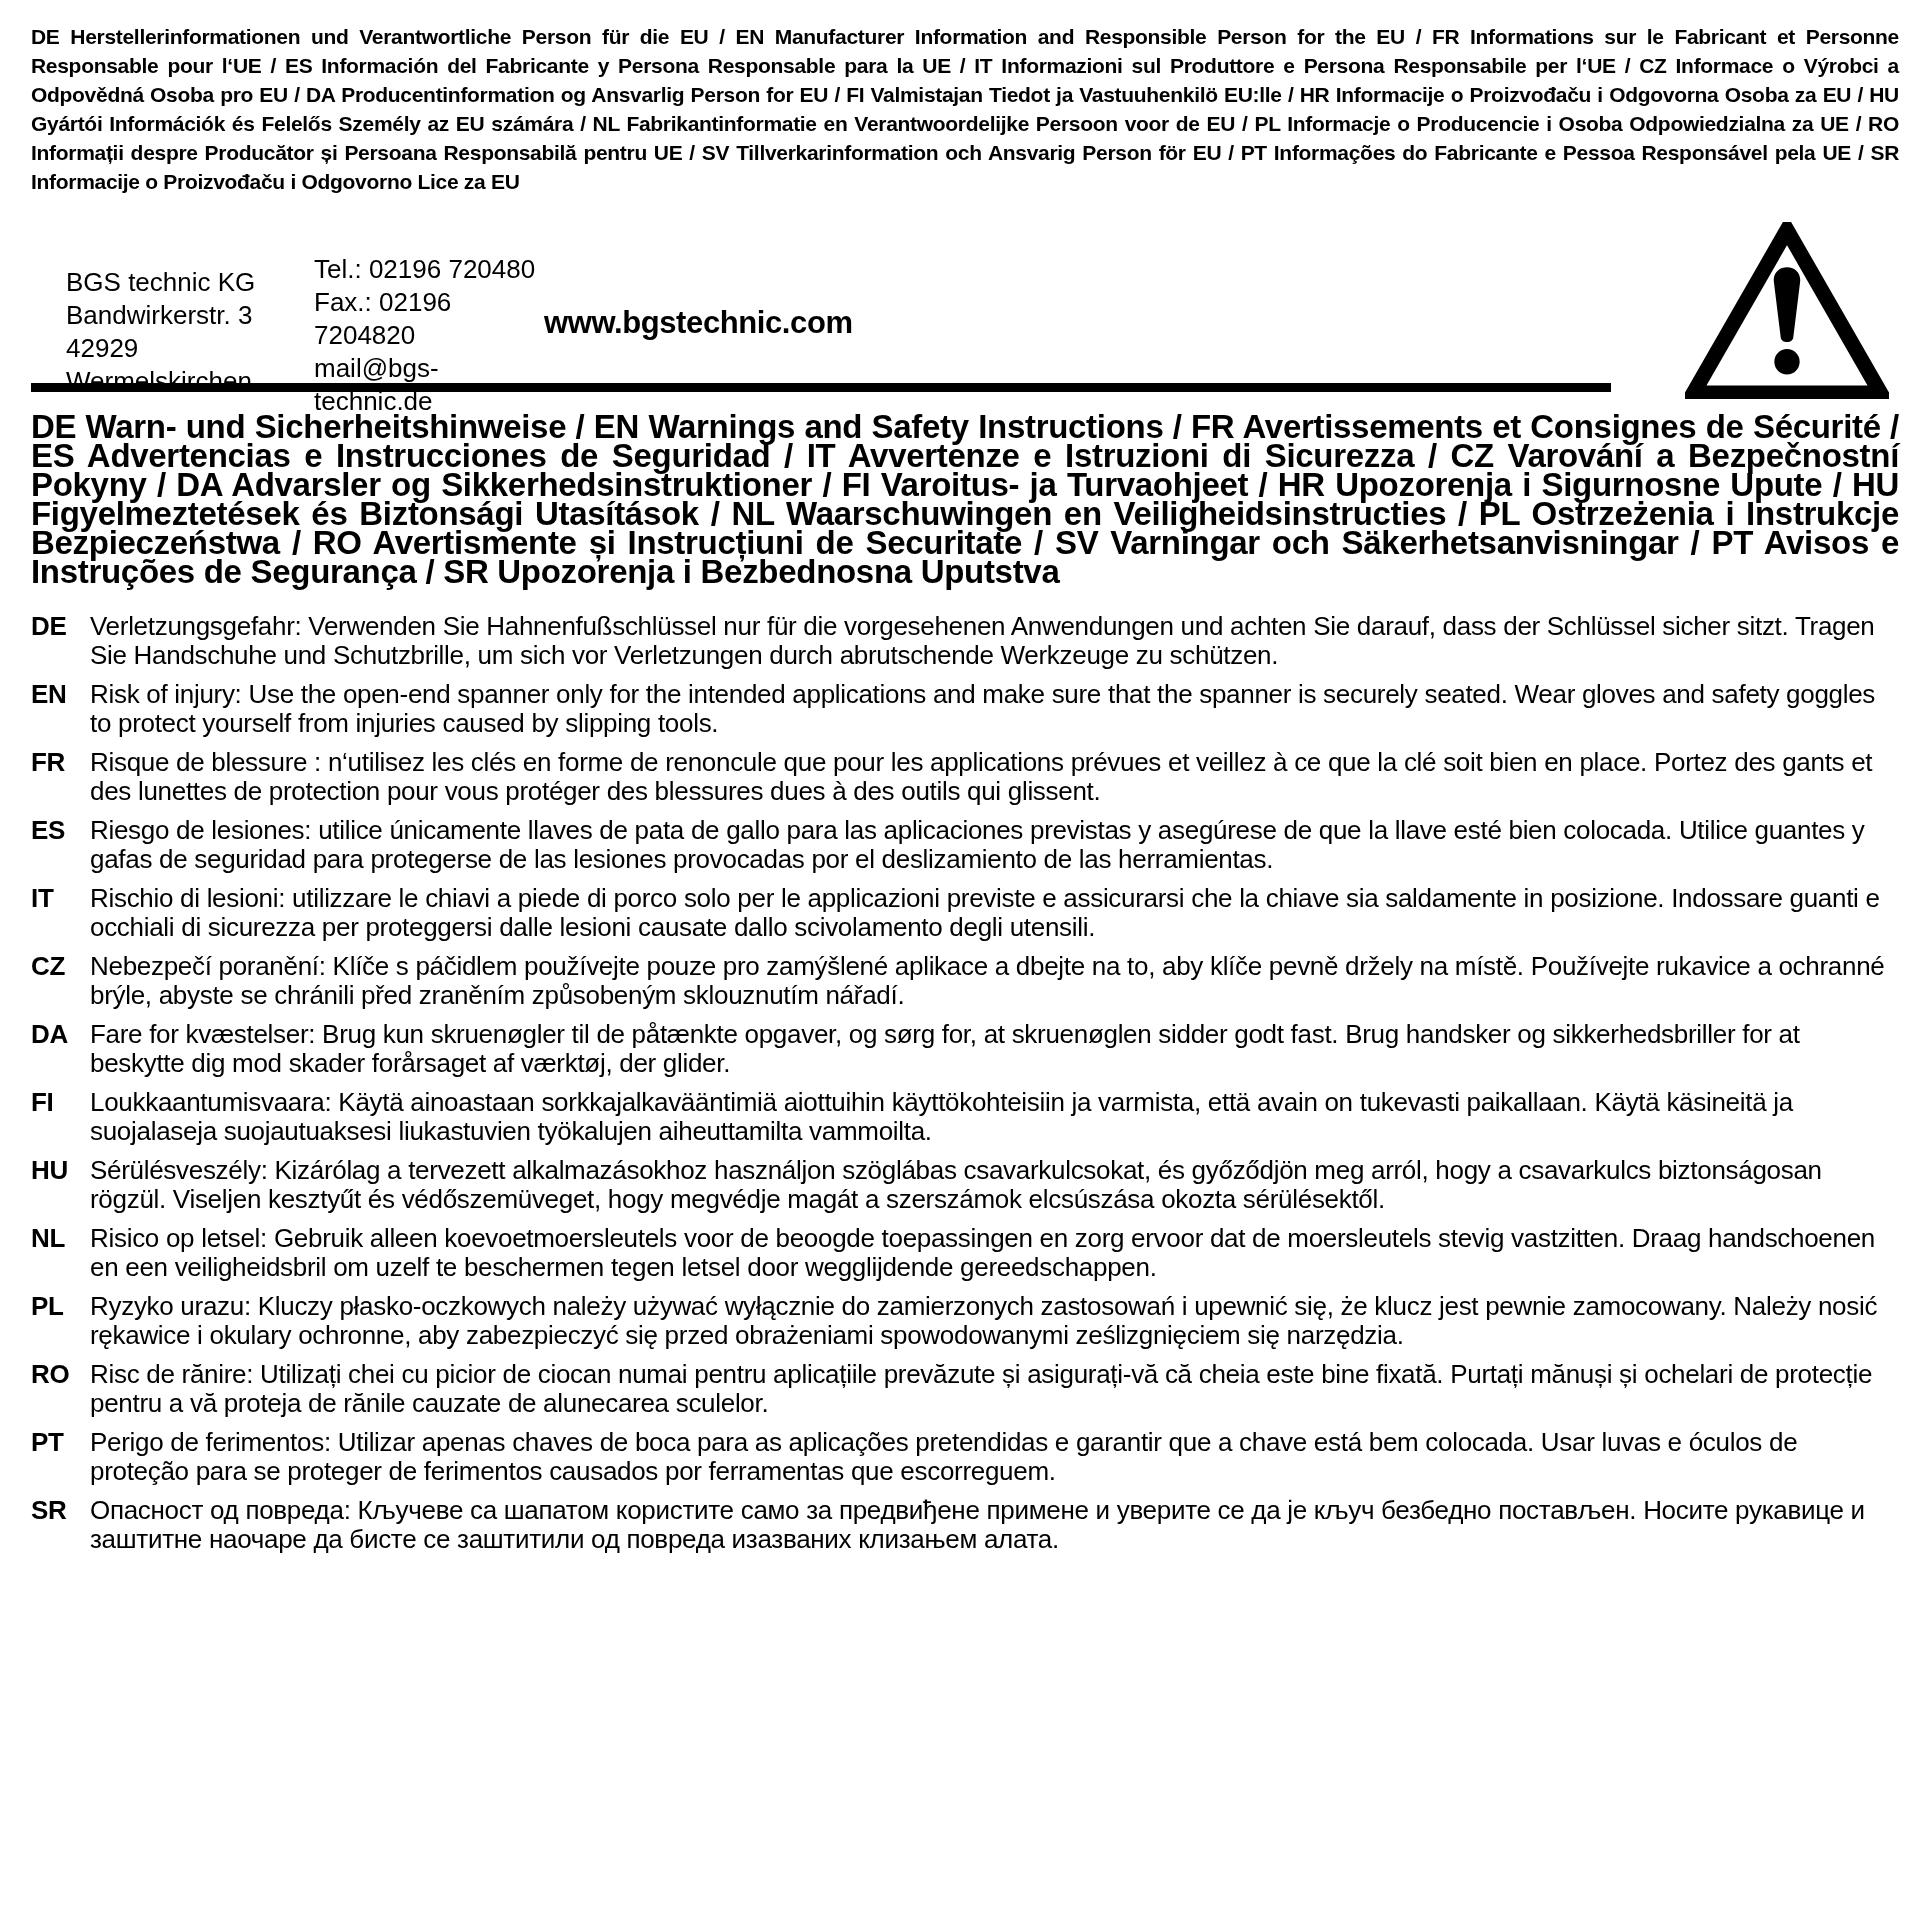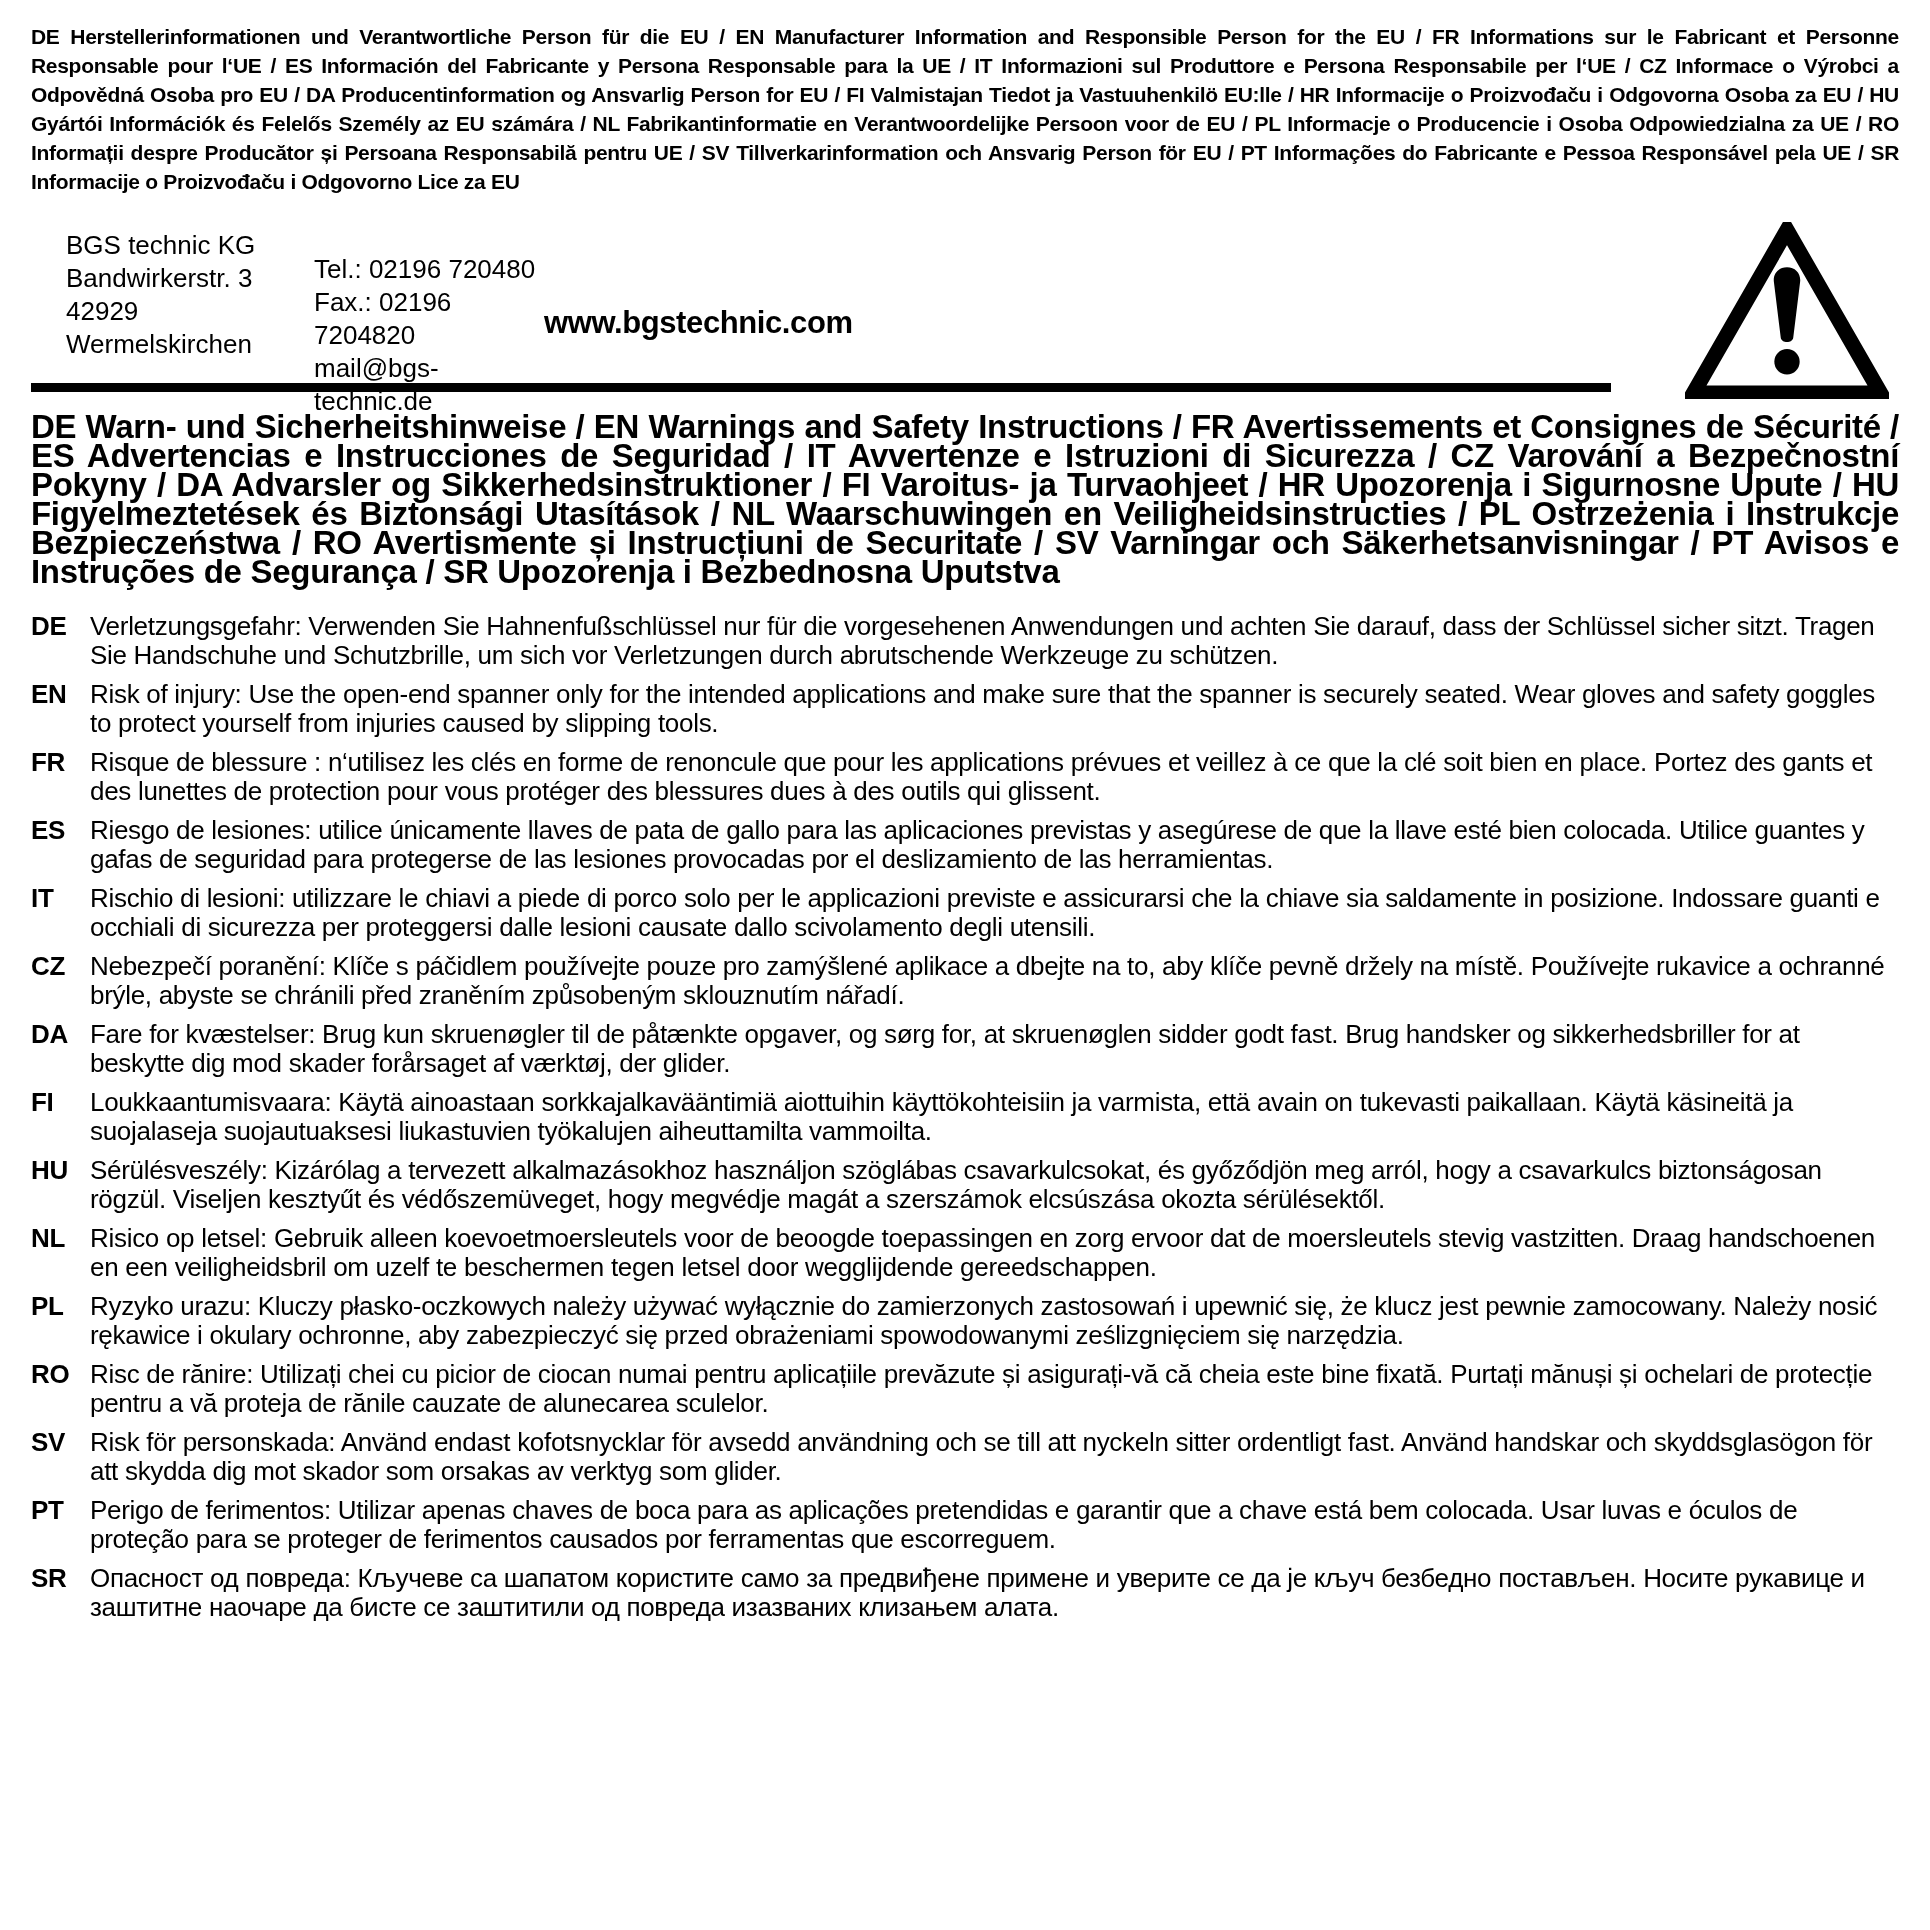--- a/index.html
+++ b/index.html
@@ -45,21 +45,21 @@
     margin-left: 4.7px;
   }
   .logo-sub {
     font-size: 25px;
     font-weight: bold;
     letter-spacing: 18.7px;
     margin-top: -3.1px;
     padding-left: 6.2px;
     white-space: nowrap;
   }
-  .addr-col { width: 248px; flex: 0 0 248px; margin-left: 35px; margin-top: 16px;
+  .addr-col { width: 248px; flex: 0 0 248px; margin-left: 35px; margin-top: 53px;
               font-size: 26px; line-height: 33px; }
   .contact-col { width: 230px; flex: 0 0 230px; margin-top: 40px;
                  font-size: 26px; line-height: 33px; }
   .website {
     margin-top: 92px;
     font-size: 31px;
     font-weight: bold;
     letter-spacing: -0.4px;
     white-space: nowrap;
   }
@@ -190,24 +190,20 @@
       <div class="safety-item">
         <div class="lang-code">PL</div>
         <div class="lang-text">Ryzyko urazu: Kluczy płasko-oczkowych należy używać wyłącznie do zamierzonych zastosowań i upewnić się, że klucz jest pewnie zamocowany. Należy nosić rękawice i okulary ochronne, aby zabezpieczyć się przed obrażeniami spowodowanymi ześlizgnięciem się narzędzia.</div>
       </div>
 
       <div class="safety-item">
         <div class="lang-code">RO</div>
         <div class="lang-text">Risc de rănire: Utilizați chei cu picior de ciocan numai pentru aplicațiile prevăzute și asigurați-vă că cheia este bine fixată. Purtați mănuși și ochelari de protecție pentru a vă proteja de rănile cauzate de alunecarea sculelor.</div>
       </div>
 
-      <div class="safety-item">
-        <div class="lang-code">SV</div>
-        <div class="lang-text">Risk för personskada: Använd endast kofotsnycklar för avsedd användning och se till att nyckeln sitter ordentligt fast. Använd handskar och skyddsglasögon för att skydda dig mot skador som orsakas av verktyg som glider.</div>
-      </div>
 
       <div class="safety-item">
         <div class="lang-code">PT</div>
         <div class="lang-text">Perigo de ferimentos: Utilizar apenas chaves de boca para as aplicações pretendidas e garantir que a chave está bem colocada. Usar luvas e óculos de proteção para se proteger de ferimentos causados por ferramentas que escorreguem.</div>
       </div>
 
       <div class="safety-item">
         <div class="lang-code">SR</div>
         <div class="lang-text">Опасност од повреда: Кључеве са шапатом користите само за предвиђене примене и уверите се да је кључ безбедно постављен. Носите рукавице и заштитне наочаре да бисте се заштитили од повреда изазваних клизањем алата.</div>
       </div>

